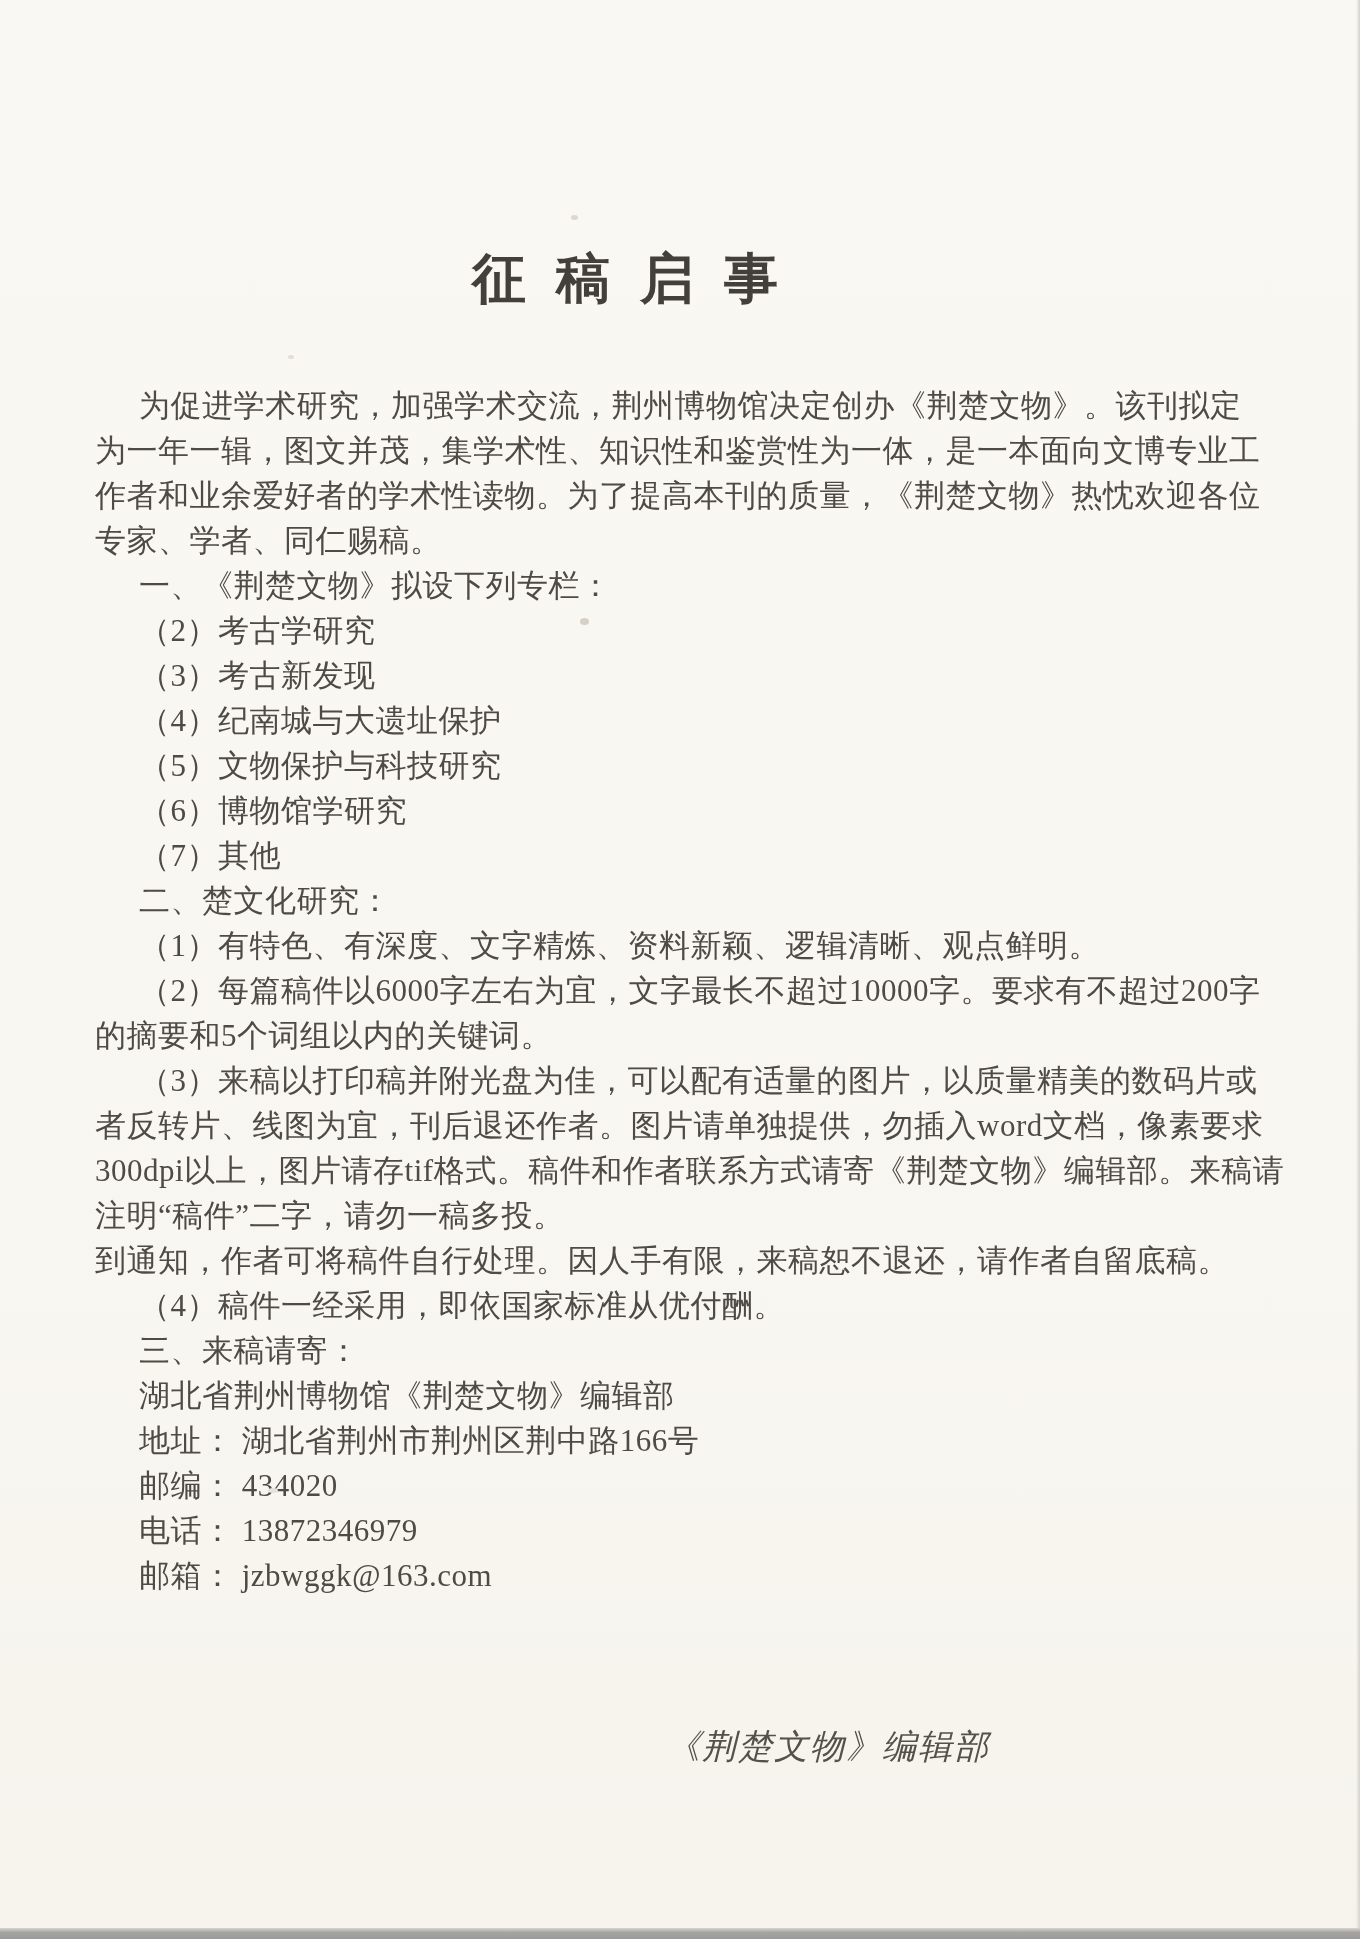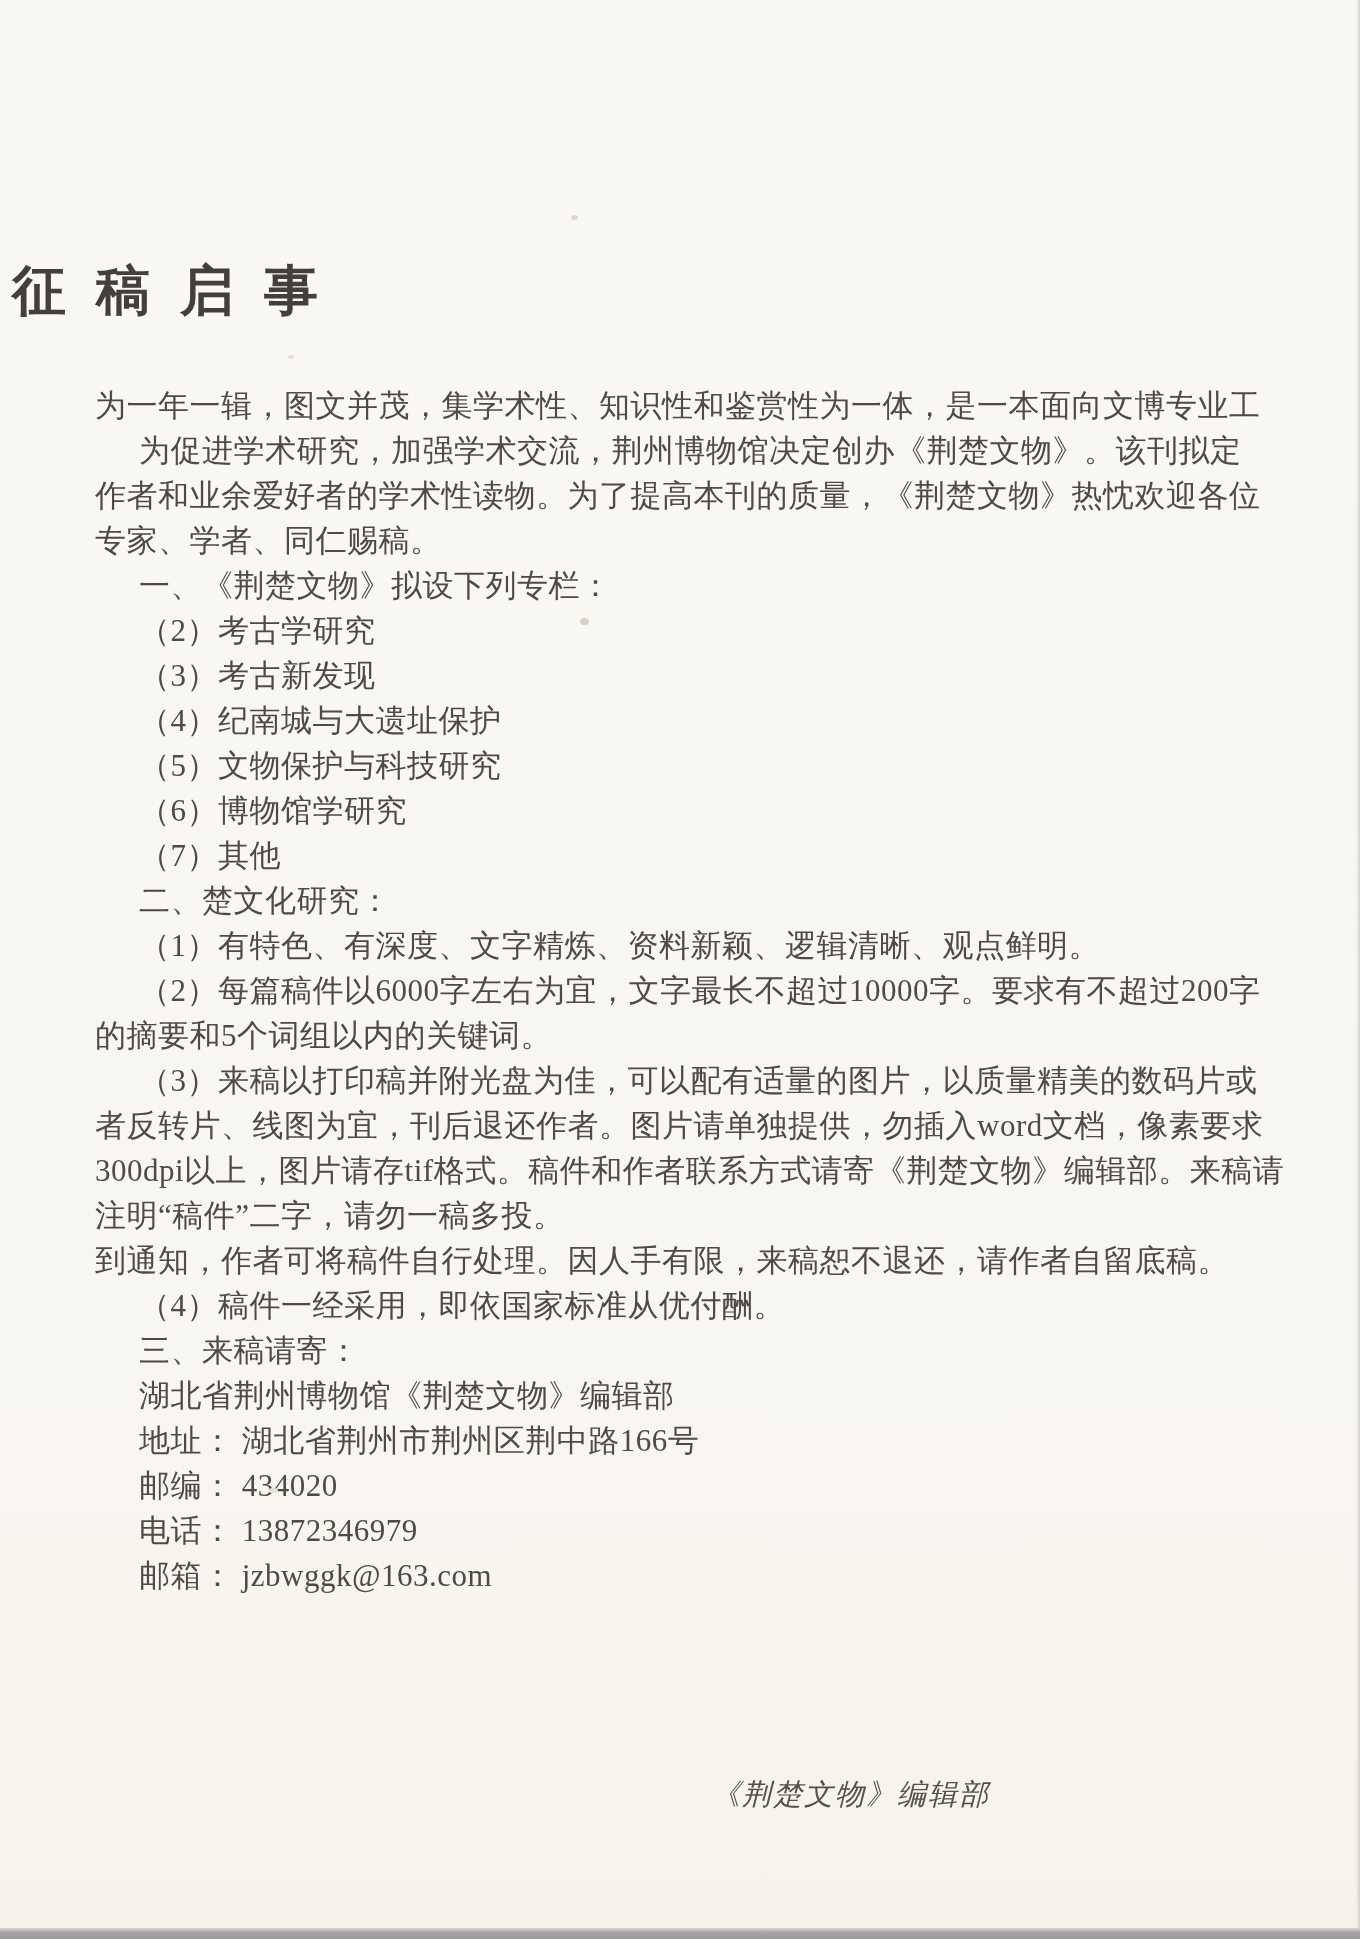--- a/index.html
+++ b/index.html
@@ -12,21 +12,22 @@
   .page {
     position: relative;
     width: 1360px; height: 1939px;
     background: linear-gradient(180deg, #faf8f3 0%, #f8f6f0 70%, #f5f3ec 100%);
     overflow: hidden;
   }
   .title {
     position: absolute;
     top: 248px; left: 0;
     width: 1280px;
-    margin: 12px;
+    margin: 0;
+    text-align: center;
     font-size: 54px;
     font-weight: bold;
     letter-spacing: 30px;
     color: #43403b;
     line-height: 62px;
   }
   .body {
     position: absolute;
     top: 383px;
     left: 95px;
@@ -36,25 +37,25 @@
   }
   .line {
     height: 45px;
     line-height: 45px;
     white-space: nowrap;
     letter-spacing: 0.5px;
   }
   .ind { padding-left: 44px; }
   .sig {
     position: absolute;
-    top: 1772px;
+    top: 1724px;
     left: 0;
     width: 990px;
     text-align: right;
-    font-size: 29px;
+    font-size: 34px;
     line-height: 45px;
     font-style: italic;
     color: #54504a;
     letter-spacing: 2px;
   }
   
   .edge-bottom {
     position: absolute; left: 0; right: 0; bottom: 0; height: 11px;
     background: linear-gradient(180deg, #d8d6d1 0%, #a5a4a2 40%, #9b9a99 100%);
   }
@@ -69,22 +70,22 @@
   .speck4 { left: 268px; top: 1488px; width: 10px; height: 5px; background: #e6e2da; }
 </style>
 </head>
 <body>
 
 <div class="page">
 
   <h1 class="title">征稿启事</h1>
 
   <div class="body">
+    <div class="line ind">为促进学术研究，加强学术交流，荆州博物馆决定创办《荆楚文物》。该刊拟定</div>
     <div class="line">为一年一辑，图文并茂，集学术性、知识性和鉴赏性为一体，是一本面向文博专业工</div>
-    <div class="line ind">为促进学术研究，加强学术交流，荆州博物馆决定创办《荆楚文物》。该刊拟定</div>
     <div class="line">作者和业余爱好者的学术性读物。为了提高本刊的质量，《荆楚文物》热忱欢迎各位</div>
     <div class="line">专家、学者、同仁赐稿。</div>
     <div class="line ind">一、《荆楚文物》拟设下列专栏：</div>
     <div class="line ind">（2）考古学研究</div>
     <div class="line ind">（3）考古新发现</div>
     <div class="line ind">（4）纪南城与大遗址保护</div>
     <div class="line ind">（5）文物保护与科技研究</div>
     <div class="line ind">（6）博物馆学研究</div>
     <div class="line ind">（7）其他</div>
     <div class="line ind">二、楚文化研究：</div>

